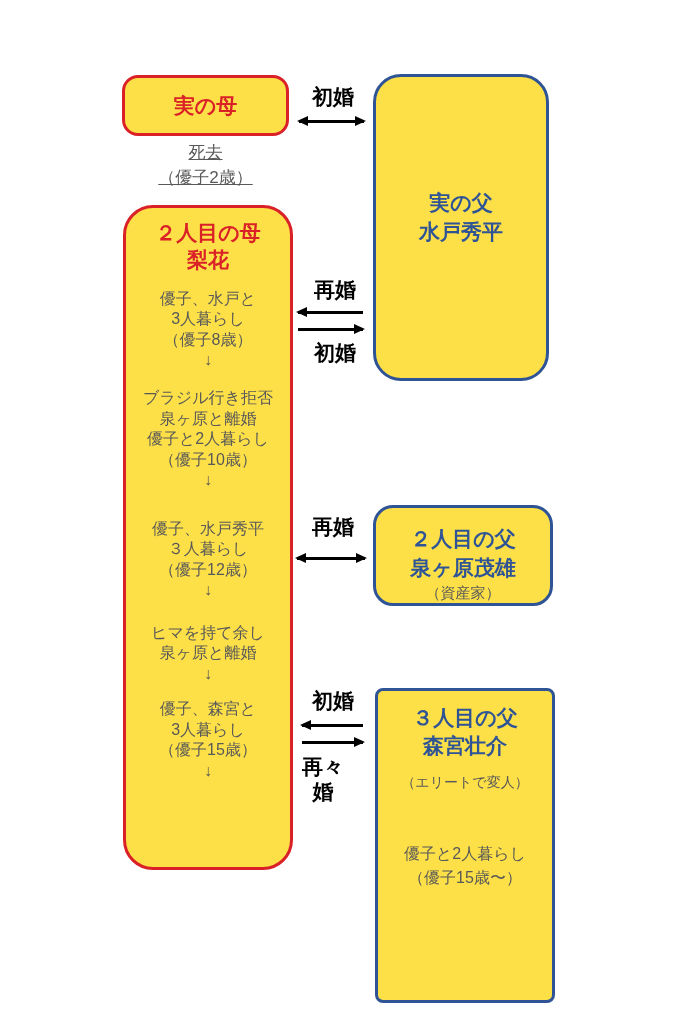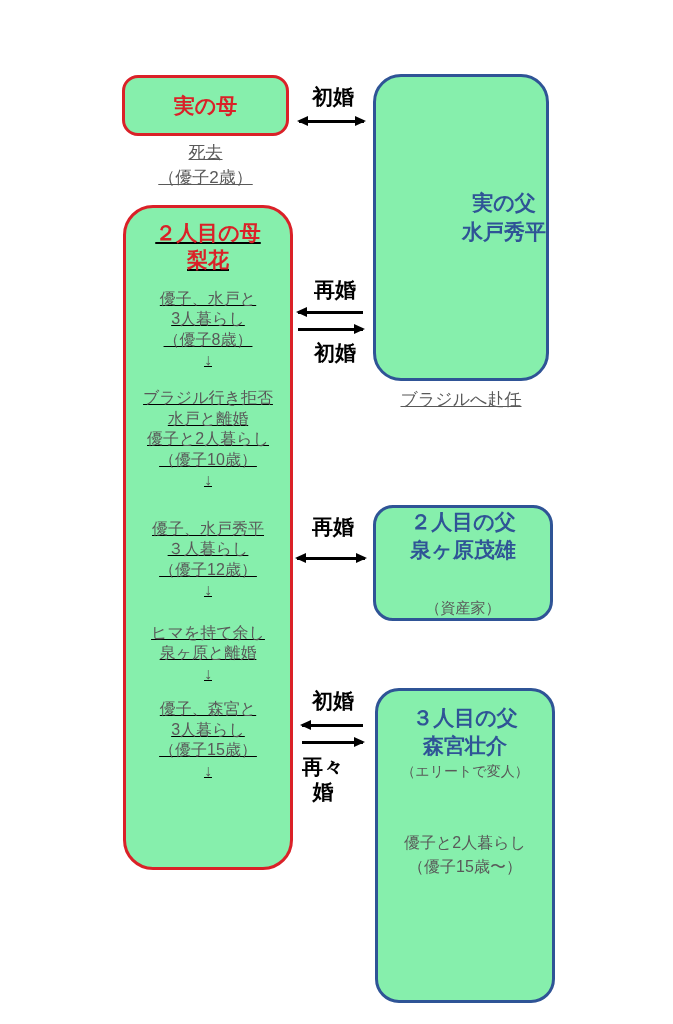--- a/index.html
+++ b/index.html
@@ -7,21 +7,21 @@
     --blue:#2f5496;
     --gray:#595959;
     --black:#000000;
   }
   html,body{margin:0;padding:0;background:#ffffff;}
   .canvas{
     position:relative;width:673px;height:1024px;background:#ffffff;
     font-family:"Liberation Sans",sans-serif;overflow:hidden;
   }
   .box{
-    position:absolute;box-sizing:border-box;background:#86efac;
+    position:absolute;box-sizing:border-box;background:#fde047;
     display:flex;align-items:center;justify-content:center;
   }
   .box.col{flex-direction:column;justify-content:flex-start;}
   .red-border{border:3px solid var(--red);}
   .blue-border{border:3px solid var(--blue);}
   .ml{white-space:pre-line;text-align:center;}
   .t-red{color:var(--red);font-weight:bold;font-size:21px;line-height:1.3;}
   .t-blue{color:var(--blue);font-weight:bold;font-size:21px;line-height:1.35;}
   .body-text{color:var(--gray);font-size:16px;line-height:1.28;}
   .caption{position:absolute;color:var(--gray);font-size:17px;line-height:1.45;text-decoration:underline;}
@@ -46,35 +46,34 @@
 
   <div class="box red-border" style="left:122px;top:75px;width:167px;height:61px;border-radius:16px;">
     <div class="t-red ml">実の母</div>
   </div>
   <div class="caption ml" style="left:122px;top:141px;width:167px;">死去
 （優子2歳）</div>
 
   <div class="lab" style="left:299px;top:84px;width:68px;">初婚</div>
   <div class="arrow h-l h-r" style="left:299px;top:120px;width:65px;"></div>
 
-  <div class="box blue-border" style="left:373px;top:74px;width:176px;height:307px;border-radius:28px;padding-bottom:20px;justify-content:flex-end;">
+  <div class="box blue-border" style="left:373px;top:74px;width:176px;height:307px;border-radius:28px;padding-bottom:20px;">
     <div class="t-blue ml">実の父
 水戸秀平</div>
   </div>
-  <div class="caption ml" style="left:373px;top:388px;width:176px;">ブラジルへ赴任</div>
 
-  <div class="box col red-border" style="left:123px;top:205px;width:170px;height:665px;border-radius:30px;padding-top:11px;text-decoration:underline;">
+  <div class="box col red-border" style="left:123px;top:205px;width:170px;height:665px;border-radius:30px;padding-top:11px;">
     <div class="t-red ml" style="margin-bottom:15px;">２人目の母
 梨花</div>
     <div class="body-text ml" style="margin-bottom:18px;">優子、水戸と
 3人暮らし
 （優子8歳）
 ↓</div>
     <div class="body-text ml" style="margin-bottom:28px;">ブラジル行き拒否
-水戸と離婚
+泉ヶ原と離婚
 優子と2人暮らし
 （優子10歳）
 ↓</div>
     <div class="body-text ml" style="margin-bottom:22px;">優子、水戸秀平
 ３人暮らし
 （優子12歳）
 ↓</div>
     <div class="body-text ml" style="margin-bottom:15px;">ヒマを持て余し
 泉ヶ原と離婚
 ↓</div>
@@ -85,32 +84,32 @@
   </div>
 
   <div class="lab" style="left:301px;top:277px;width:68px;">再婚</div>
   <div class="arrow h-l" style="left:298px;top:311px;width:65px;"></div>
   <div class="arrow h-r" style="left:298px;top:328px;width:65px;"></div>
   <div class="lab" style="left:301px;top:340px;width:68px;">初婚</div>
 
   <div class="lab" style="left:299px;top:514px;width:68px;">再婚</div>
   <div class="arrow h-l h-r" style="left:297px;top:557px;width:68px;"></div>
 
-  <div class="box col blue-border" style="left:373px;top:505px;width:180px;height:116px;border-radius:20px;justify-content:space-between;">
+  <div class="box col blue-border" style="left:373px;top:505px;width:180px;height:101px;border-radius:20px;justify-content:flex-end;">
     <div class="t-blue ml">２人目の父
 泉ヶ原茂雄</div>
     <div class="note ml" style="margin-top:0;">（資産家）</div>
   </div>
 
   <div class="lab" style="left:299px;top:688px;width:68px;">初婚</div>
   <div class="arrow h-l" style="left:302px;top:724px;width:61px;"></div>
   <div class="arrow h-r" style="left:302px;top:741px;width:61px;"></div>
   <div class="lab" style="left:292px;top:754px;width:62px;">再々婚</div>
 
-  <div class="box col blue-border" style="left:375px;top:688px;width:180px;height:315px;border-radius:24px;padding-top:13px;">
+  <div class="box col blue-border" style="left:375px;top:688px;width:180px;height:315px;border-radius:8px;padding-top:13px;">
     <div class="t-blue ml">３人目の父
 森宮壮介</div>
-    <div class="note ml" style="font-size:14px;margin-top:1px;">（エリートで変人）</div>
+    <div class="note ml" style="font-size:14px;margin-top:12px;">（エリートで変人）</div>
     <div class="body-text ml" style="margin-top:50px;line-height:1.5;">優子と2人暮らし
 （優子15歳〜）</div>
   </div>
 
 </div>
 
 </body></html>

